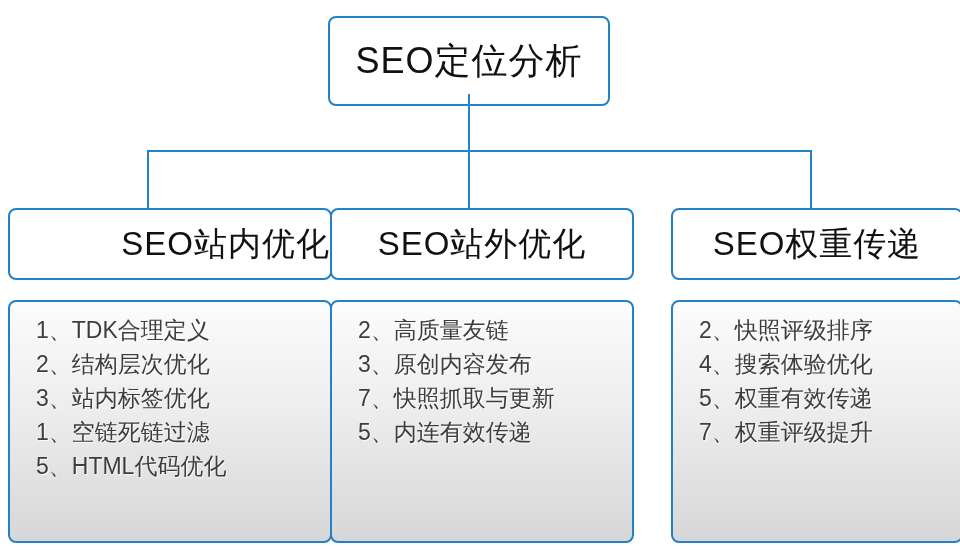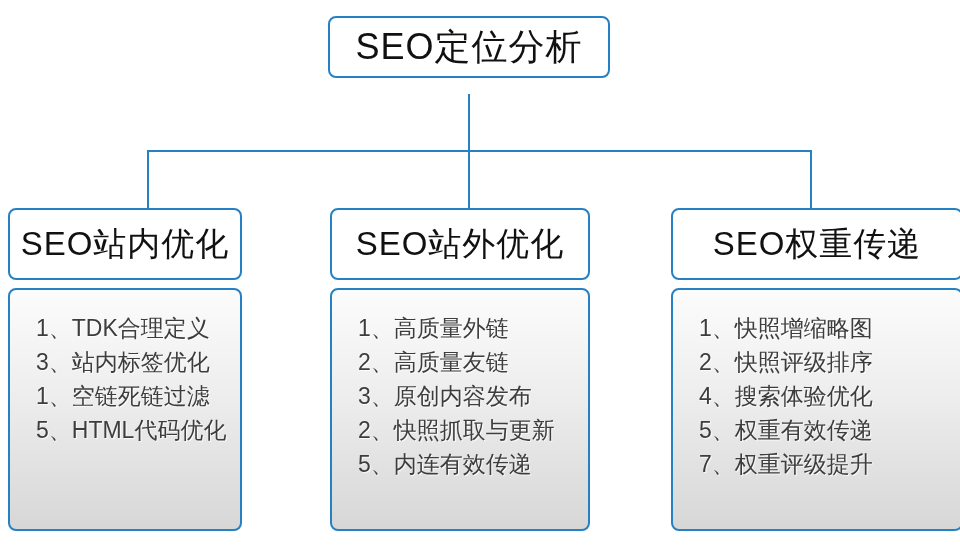--- a/index.html
+++ b/index.html
@@ -11,41 +11,41 @@
   .stage { position: relative; width: 960px; height: 550px; background: #ffffff; }
 
   .node {
     position: absolute;
     border: 2px solid #2580c4;
     border-radius: 8px;
     background: #ffffff;
     display: flex; align-items: center; justify-content: center;
     color: #111111;
   }
-  .root-node { left: 328px; top: 16px; width: 282px; height: 62px; font-size: 36px; letter-spacing: 1px; }
+  .root-node { left: 328px; top: 16px; width: 282px; height: 90px; font-size: 36px; letter-spacing: 1px; }
   .header-node { top: 208px; height: 72px; font-size: 33px; letter-spacing: 1px; }
 
   .list-panel {
     position: absolute;
-    top: 288px; height: 243px;
+    top: 300px; height: 243px;
     border: 2px solid #2580c4;
     border-radius: 8px;
     background: linear-gradient(180deg, #fcfcfc 0%, #ededed 45%, #d7d7d7 100%);
-    padding: 21px 8px 0 26px;
+    padding: 11px 8px 0 26px;
   }
   .list-item {
     font-size: 23px;
     line-height: 34px;
     color: #3d3d3d;
     text-shadow: 1px 1px 1px rgba(255,255,255,0.9);
     white-space: nowrap;
   }
 
-  .col-1 { left: 8px;   width: 234px; }
-  .col-2 { left: 330px; width: 260px; }
+  .col-1 { left: 8px;   width: 324px; justify-content: flex-end; }
+  .col-2 { left: 330px; width: 304px; }
   .col-3 { left: 671px; width: 292px; }
 
   .line { position: absolute; background: #2580c4; }
   .line.v { width: 2px; }
   .line.h { height: 2px; }
   #line-root-down   { left: 468px; top: 94px;  height: 57px; }
   #line-rail        { left: 147px; top: 150px; width: 665px; }
   #line-drop-left   { left: 147px; top: 150px; height: 58px; }
   #line-drop-mid    { left: 468px; top: 150px; height: 58px; }
   #line-drop-right  { left: 810px; top: 150px; height: 58px; }
@@ -63,40 +63,39 @@
   <div class="line h" id="line-rail"></div>
   <div class="line v" id="line-drop-left"></div>
   <div class="line v" id="line-drop-mid"></div>
   <div class="line v" id="line-drop-right"></div>
 
   <div class="node header-node col-1">
     <span>SEO站内优化</span>
   </div>
   <div class="list-panel col-1">
     <div class="list-item">1、TDK合理定义</div>
+    <div class="list-item">2、结构层次优化</div>
     <div class="list-item">3、站内标签优化</div>
     <div class="list-item">1、空链死链过滤</div>
     <div class="list-item">5、HTML代码优化</div>
   </div>
 
   <div class="node header-node col-2">
     <span>SEO站外优化</span>
   </div>
   <div class="list-panel col-2">
-    <div class="list-item">1、高质量外链</div>
     <div class="list-item">2、高质量友链</div>
     <div class="list-item">3、原创内容发布</div>
-    <div class="list-item">2、快照抓取与更新</div>
+    <div class="list-item">7、快照抓取与更新</div>
     <div class="list-item">5、内连有效传递</div>
   </div>
 
   <div class="node header-node col-3">
     <span>SEO权重传递</span>
   </div>
   <div class="list-panel col-3">
-    <div class="list-item">1、快照增缩略图</div>
     <div class="list-item">2、快照评级排序</div>
     <div class="list-item">4、搜索体验优化</div>
     <div class="list-item">5、权重有效传递</div>
     <div class="list-item">7、权重评级提升</div>
   </div>
 
 </div>
 
 </body></html>

